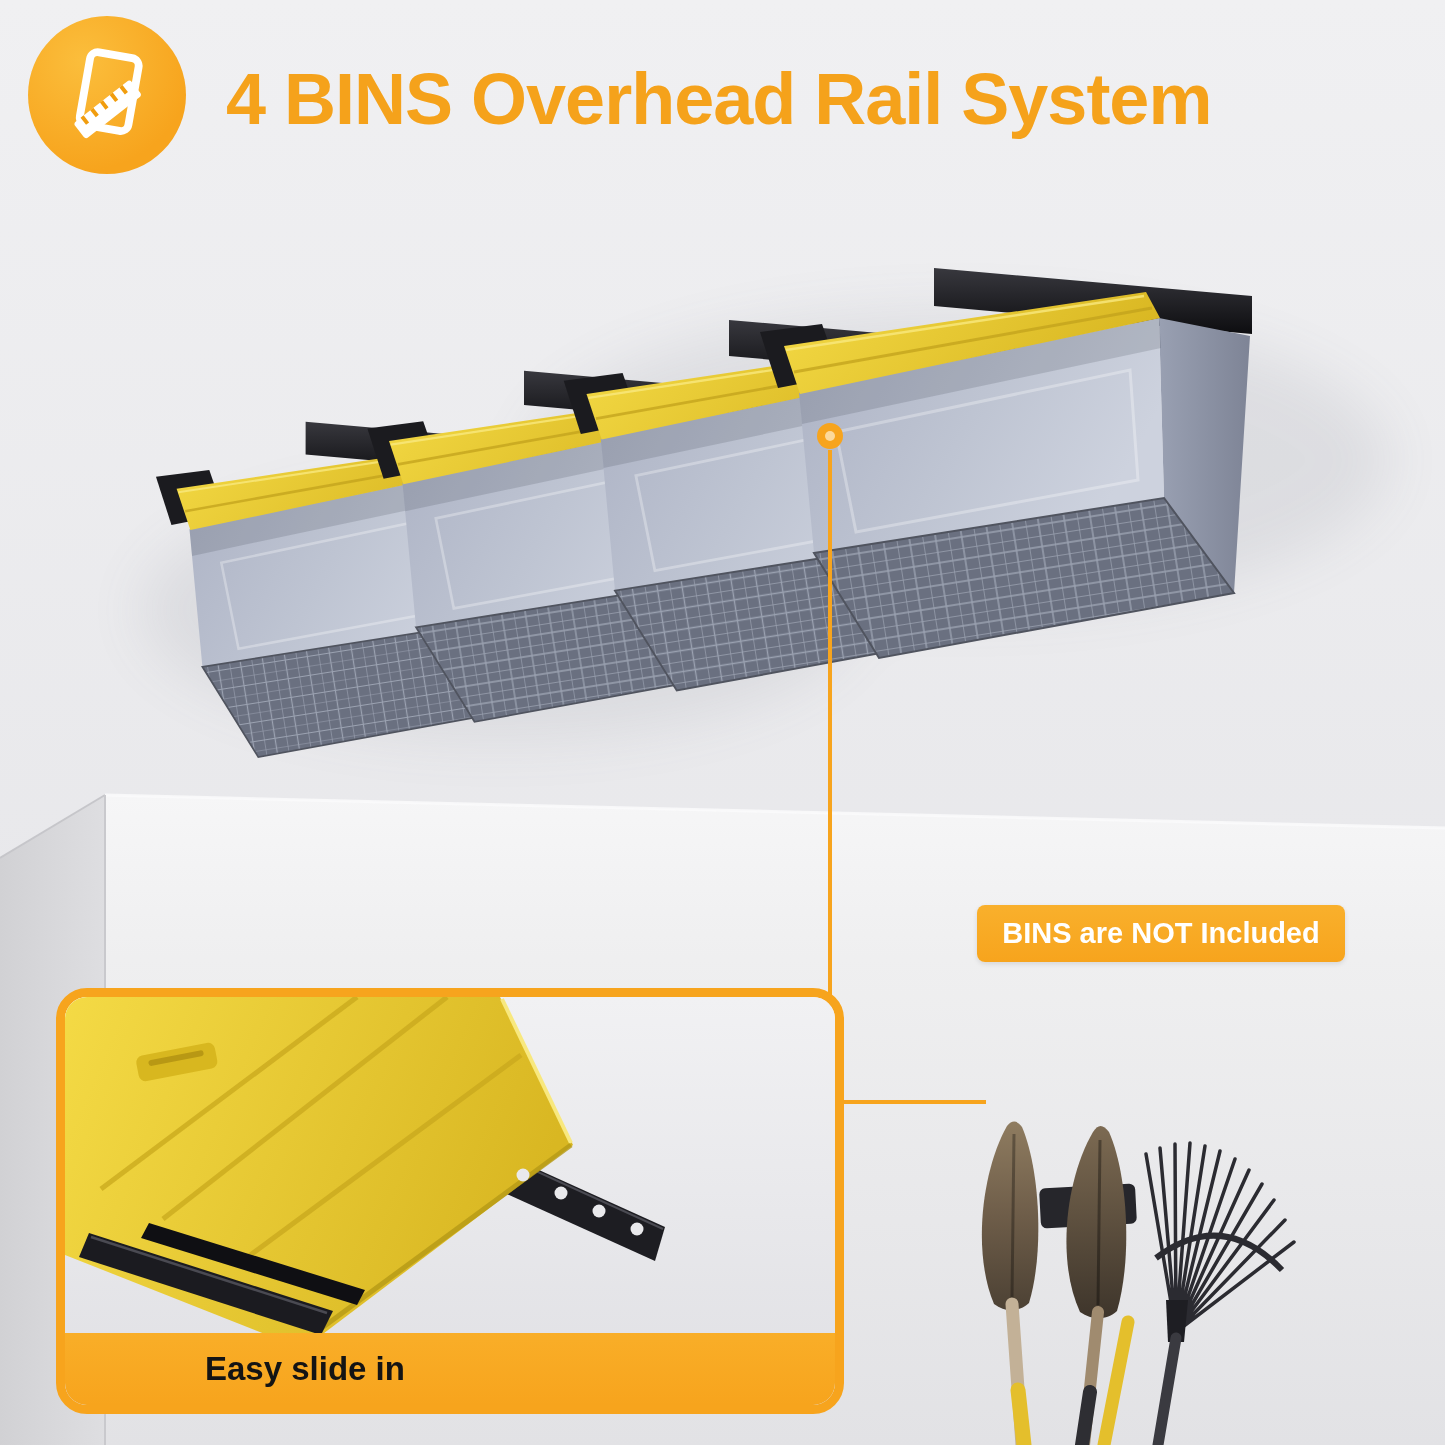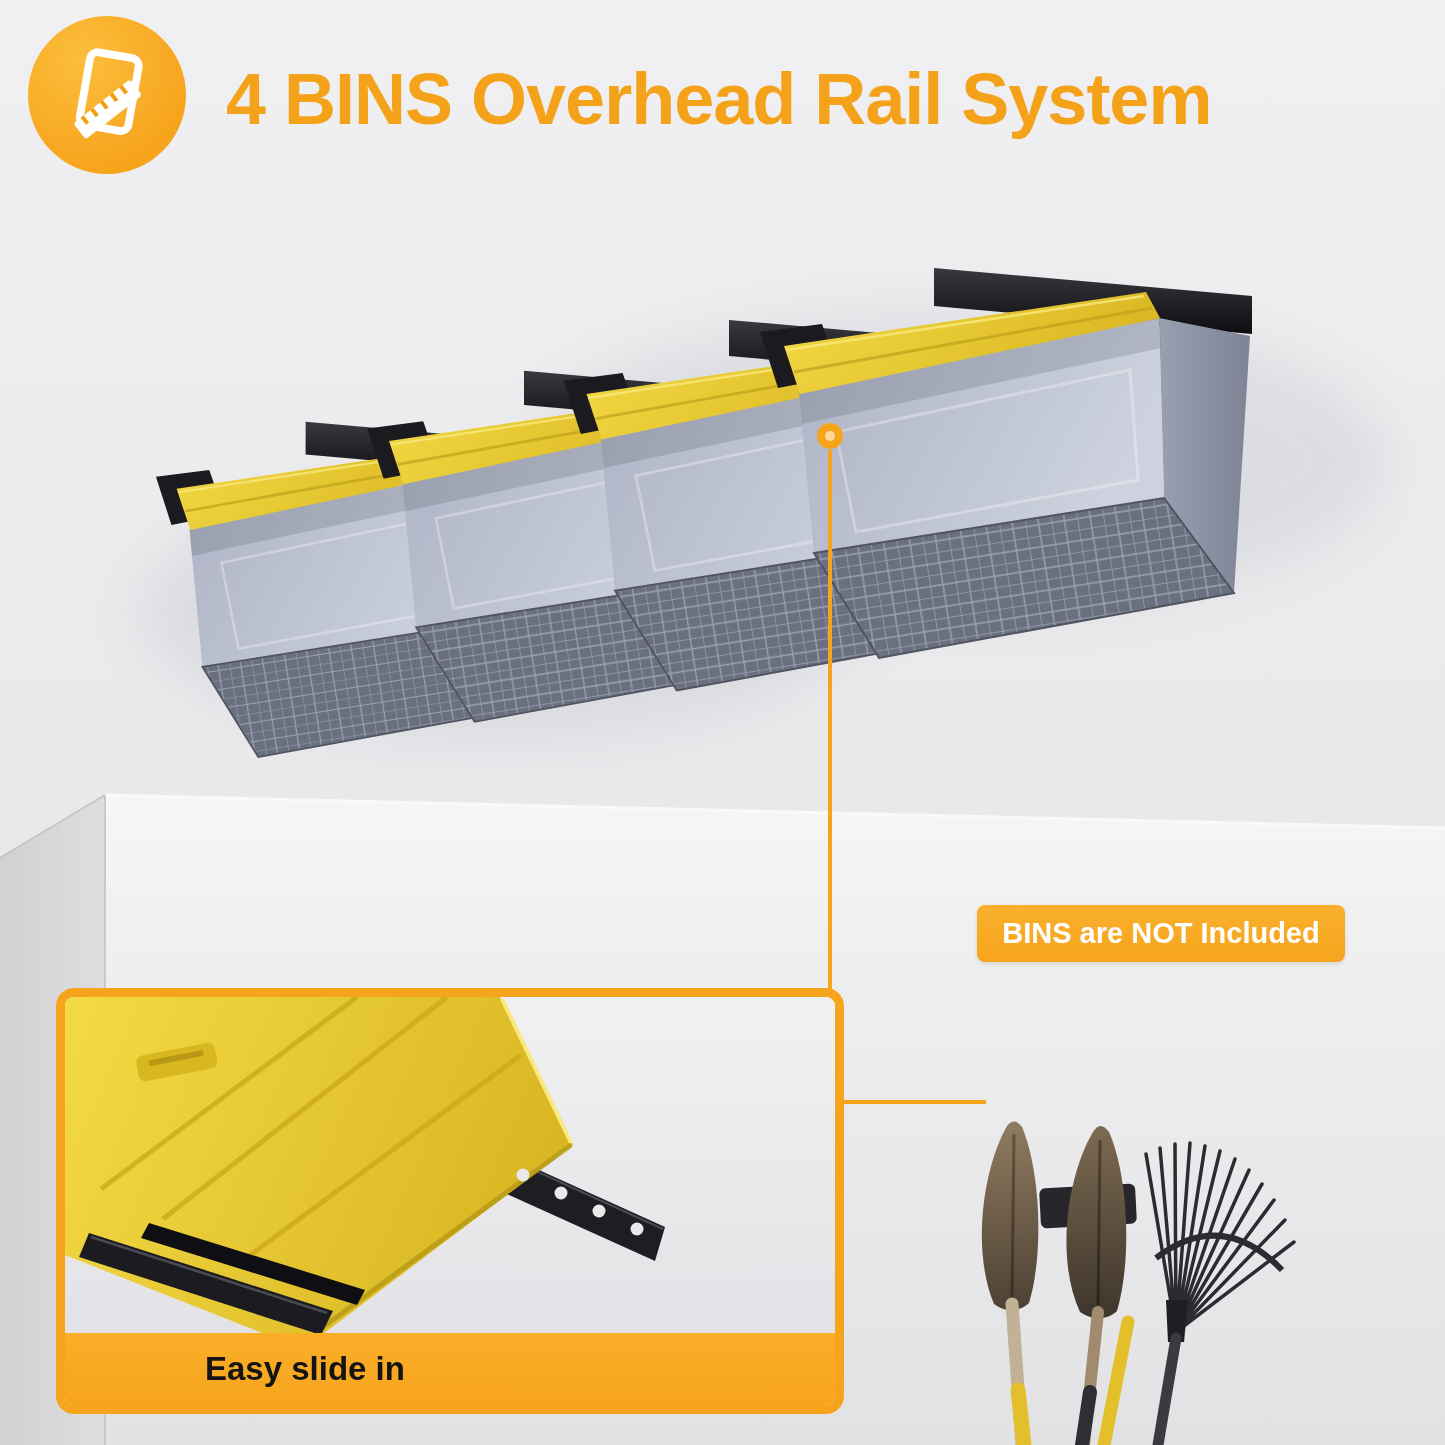--- a/index.html
+++ b/index.html
@@ -30,21 +30,21 @@
     display:flex;align-items:center;justify-content:center;
     box-shadow:0 2px 5px rgba(0,0,0,0.10);
   }
   .callout-label span{
     color:var(--label-text,#FFFFFF);font-weight:bold;font-size:29px;white-space:nowrap;
   }
 
   
   .inset{
     position:absolute;left:56px;top:988px;width:788px;height:426px;
-    border:9px solid var(--accent,#F7A41D);border-radius:18px;overflow:hidden;
+    border:9px solid var(--accent,#F7A41D);border-radius:31px;overflow:hidden;
     background:linear-gradient(180deg,#F1F1F3,#E3E3E6);
   }
   .inset-svg{position:absolute;left:0;top:0;width:770px;height:408px;display:block;}
   .inset-caption{
     position:absolute;left:0;right:0;bottom:0;height:72px;
     background:linear-gradient(180deg,#F9AE28,var(--accent,#F7A41D));
     display:flex;align-items:center;padding-left:140px;
   }
   .inset-caption span{
     color:var(--caption-text,#141414);font-weight:bold;font-size:33px;white-space:nowrap;

